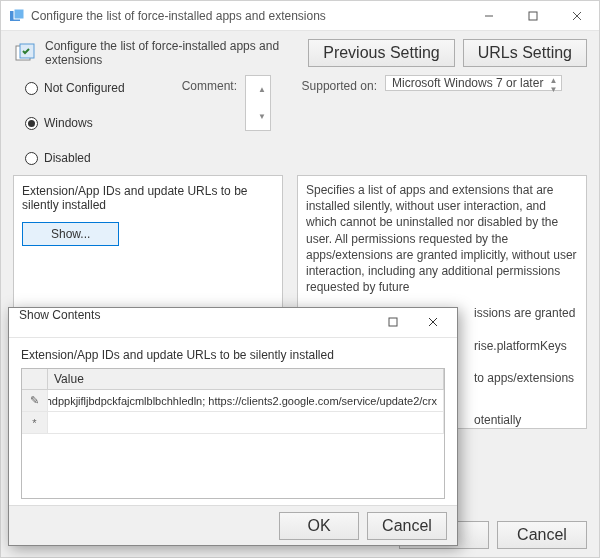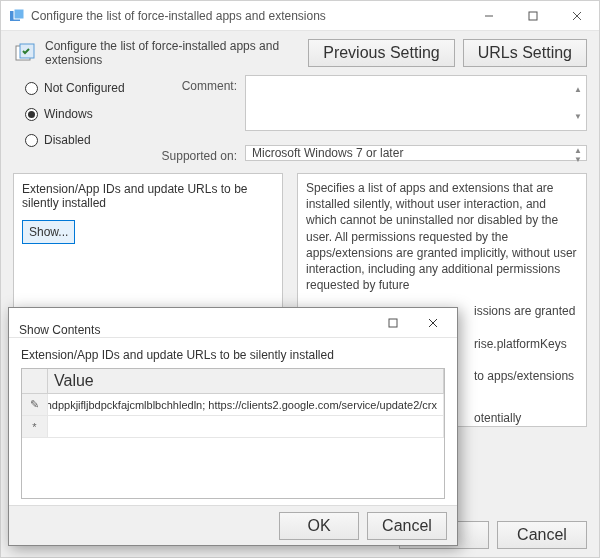--- a/index.html
+++ b/index.html
@@ -32,25 +32,25 @@
   }
   .subhead .sicon { width:24px; height:24px; display:flex; align-items:center; justify-content:center; }
   .subhead .stitle { flex:1; font-size:12px; color:#444; }
   .btn {
     background: linear-gradient(#f7f7f7,#e9e9e9);
     border:1px solid #adadad; padding:4px 14px; font-size:16px; color:#333;
     min-width:90px; text-align:center;
   }
 
   .radiorow { display:flex; align-items:flex-start; padding:2px 12px 4px 24px; gap:0; }
-  .radcol { width:120px; display:flex; flex-direction:column; gap:12px; padding-top:6px;}
+  .radcol { width:120px; display:flex; flex-direction:column; gap:21px; padding-top:6px;}
   .rad { display:flex; align-items:center; gap:6px; cursor:pointer;}
   .rad .dot { width:13px;height:13px;border-radius:50%;border:1px solid #333;background:#fff;display:flex;align-items:center;justify-content:center;}
   .rad.sel .dot::after{content:"";width:7px;height:7px;border-radius:50%;background:#333;display:block;}
-  .kvcol { flex:1; display:flex; flex-direction:column; gap:14px; }
+  .kvcol { flex:1; display:flex; flex-direction:row; gap:14px; }
   .kv { display:flex; align-items:flex-start; gap:8px; }
   .kv .klabel { width:92px; text-align:right; color:#555; padding-top:4px;}
   .kv .kfield {
     flex:1; background:#fff; border:1px solid #c8c8c8; height:56px;
     position:relative; padding:4px 18px 4px 6px; color:#444;
   }
   .kv .kfield.small { height:16px; display:flex; align-items:center;}
   .spin { position:absolute; right:0; top:0; bottom:0; width:16px; display:flex; flex-direction:column; }
   .spin .sp { flex:1; display:flex; align-items:center; justify-content:center; color:#888; font-size:8px;}
   .labelsrow { display:flex; padding:22px 12px 4px 12px; }
@@ -63,42 +63,42 @@
     padding:8px;
   }
   .helppanel {
     flex:1; height:254px; background:#fff; border:1px solid #c8c8c8;
     padding:6px 8px; position:relative; color:#444; line-height:1.35;
     overflow:hidden;
   }
   .helppanel p { margin:0 0 10px 0; }
   .showbtn {
     display:inline-block; margin-top:10px;
-    border:1px solid #0078d7; padding:4px 6px; background:#e5f1fb;
+    border:1px solid #0078d7; padding:4px 28px; background:#e5f1fb;
   }
   .footer { position:absolute; right:12px; bottom:8px; display:flex; gap:8px; }
 
   
   .dlg {
     position:absolute; left:8px; top:307px; width:450px; height:239px;
     background:#fff; border:1px solid #888;
     box-shadow: 3px 3px 14px rgba(0,0,0,.35);
     display:flex; flex-direction:column;
   }
-  .dlg .dtitle { height:30px; display:flex; align-items:flex-end; padding:0 4px 0 10px; border-bottom:1px solid #e5e5e5;}
+  .dlg .dtitle { height:30px; display:flex; align-items:flex-start; padding:0 4px 0 10px; border-bottom:1px solid #e5e5e5;}
   .dlg .dtitle .t { flex:1; }
   .dlg .dctrls { display:flex; }
   .dlg .dctrls .ctl { width:40px; height:28px; display:flex; align-items:center; justify-content:center; color:#555; }
   .dlg .body { flex:1; padding:10px 12px 6px 12px; display:flex; flex-direction:column; }
   .dlg .lbl { margin-bottom:6px; }
   .grid {
     flex:1; border:1px solid #bcbcbc; background:#fff; display:flex; flex-direction:column;
   }
   .grid .ghead { display:flex; background:#f0f0f0; border-bottom:1px solid #d0d0d0; }
-  .grid .gh { border-right:1px solid #d0d0d0; padding:3px 6px; font-size:16px; }
+  .grid .gh { border-right:1px solid #d0d0d0; padding:3px 6px; font-size:12px; }
   .grid .gh.rowh { width:26px; }
   .grid .gh.val { flex:1; }
   .grid .grow { display:flex; border-bottom:1px solid #e6e6e6; height:22px; }
   .grid .gc { border-right:1px solid #e6e6e6; padding:2px 6px; display:flex; align-items:center; font-size:11px;justify-content:flex-end;}
   .grid .gc.rowh { width:26px; background:#f0f0f0; justify-content:center; color:#666;}
   .grid .gc.val { flex:1; white-space:nowrap; overflow:hidden; }
   .dlg .dfoot { height:40px; background:#f0f0f0; border-top:1px solid #dcdcdc; display:flex; align-items:center; justify-content:flex-end; gap:8px; padding:0 10px;}
 </style>
 </head>
 <body>

